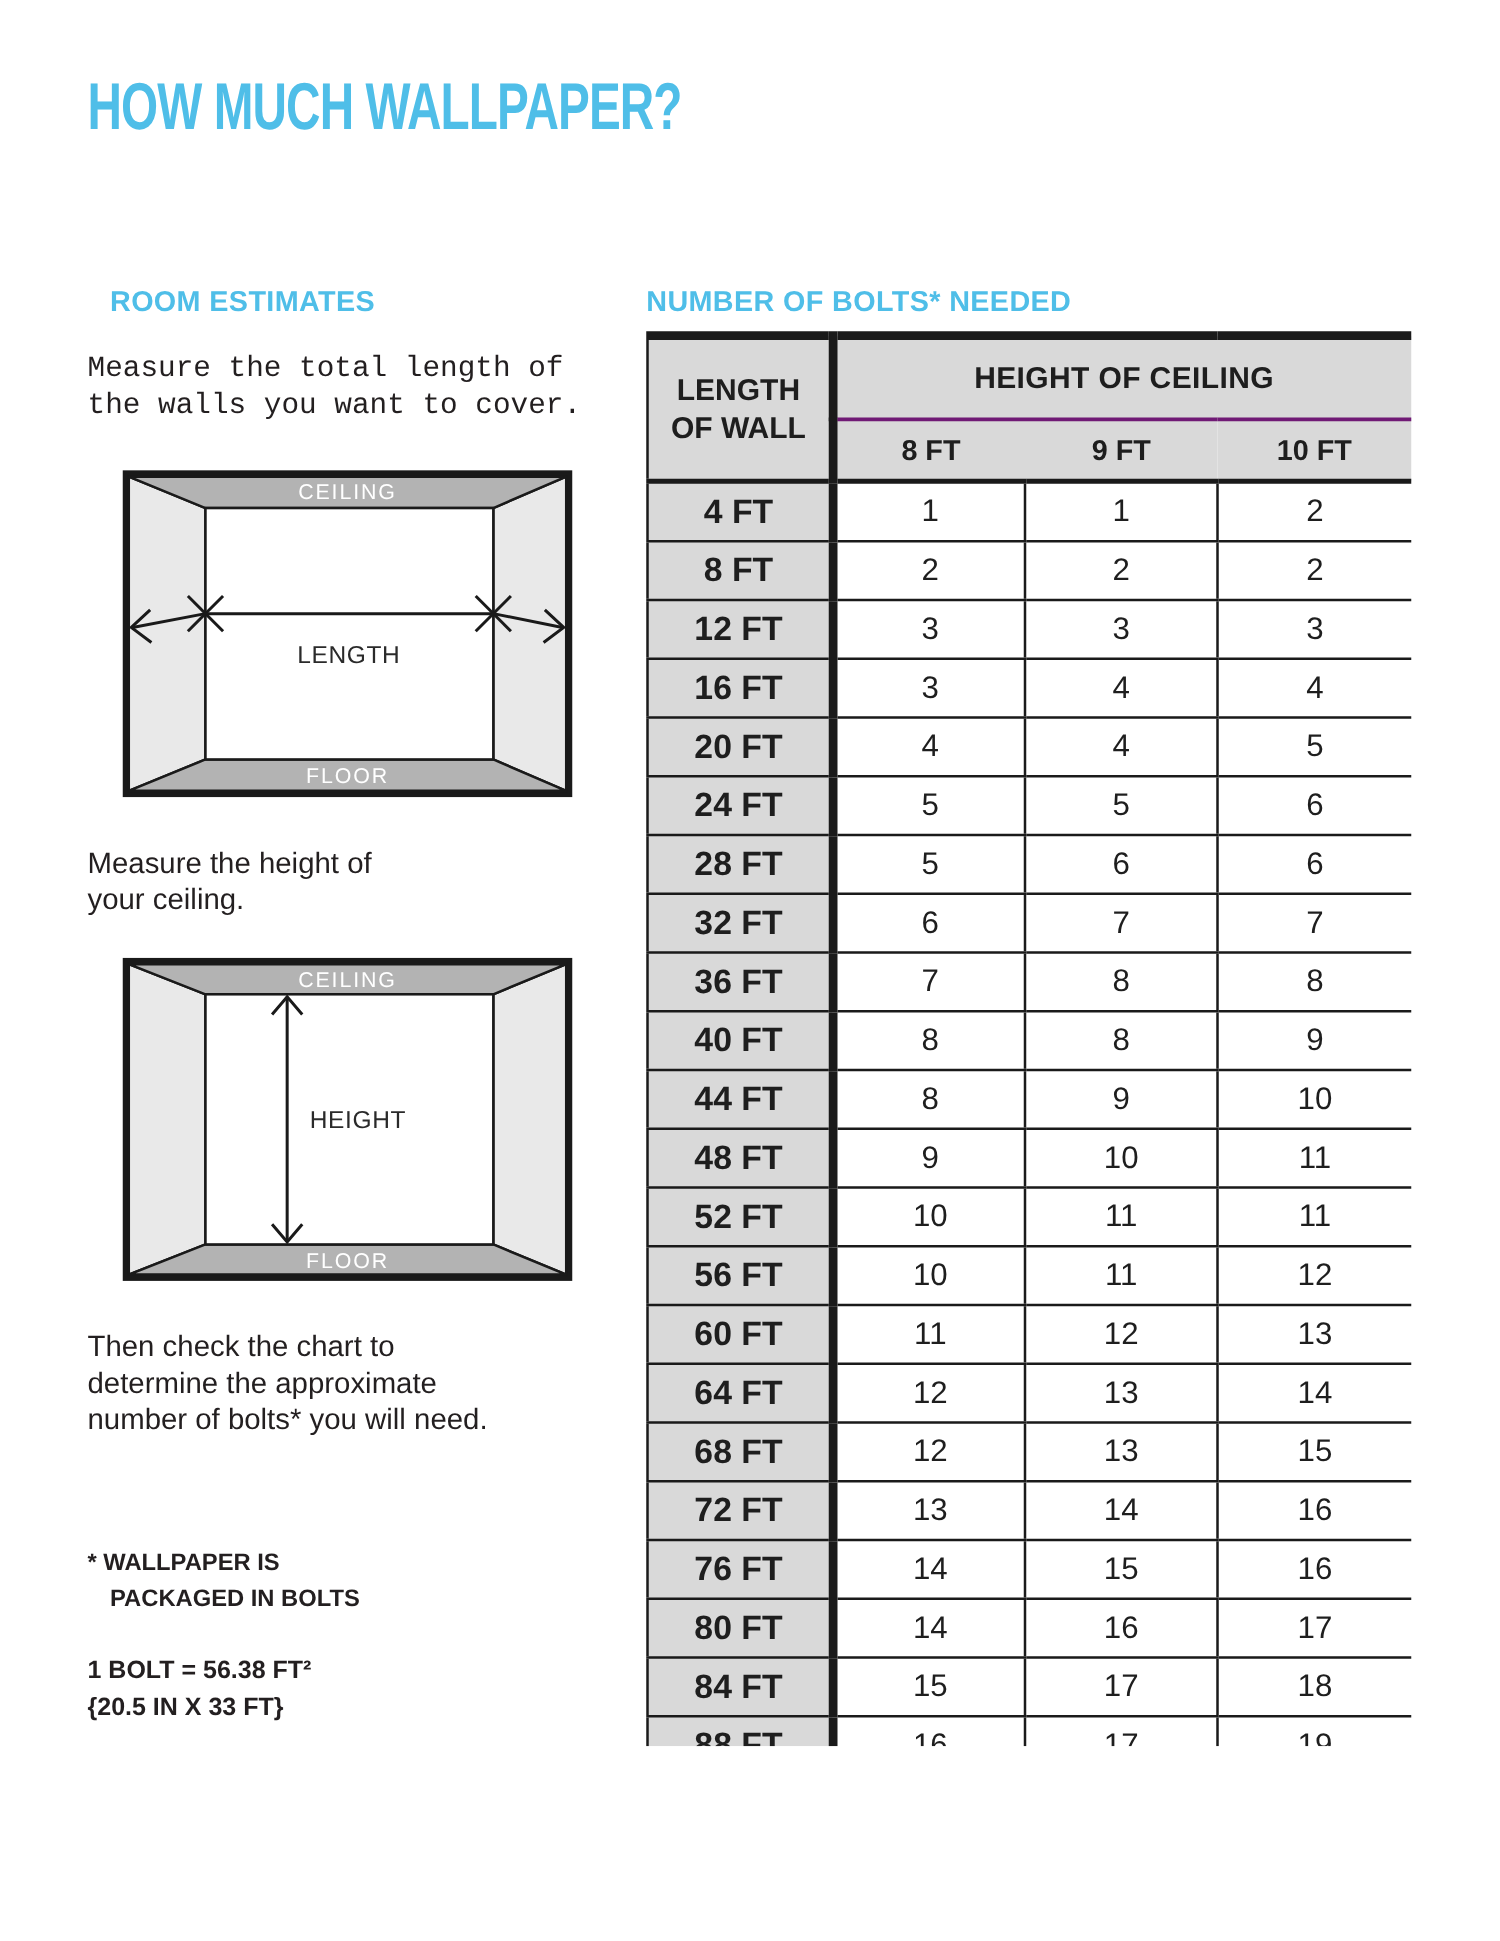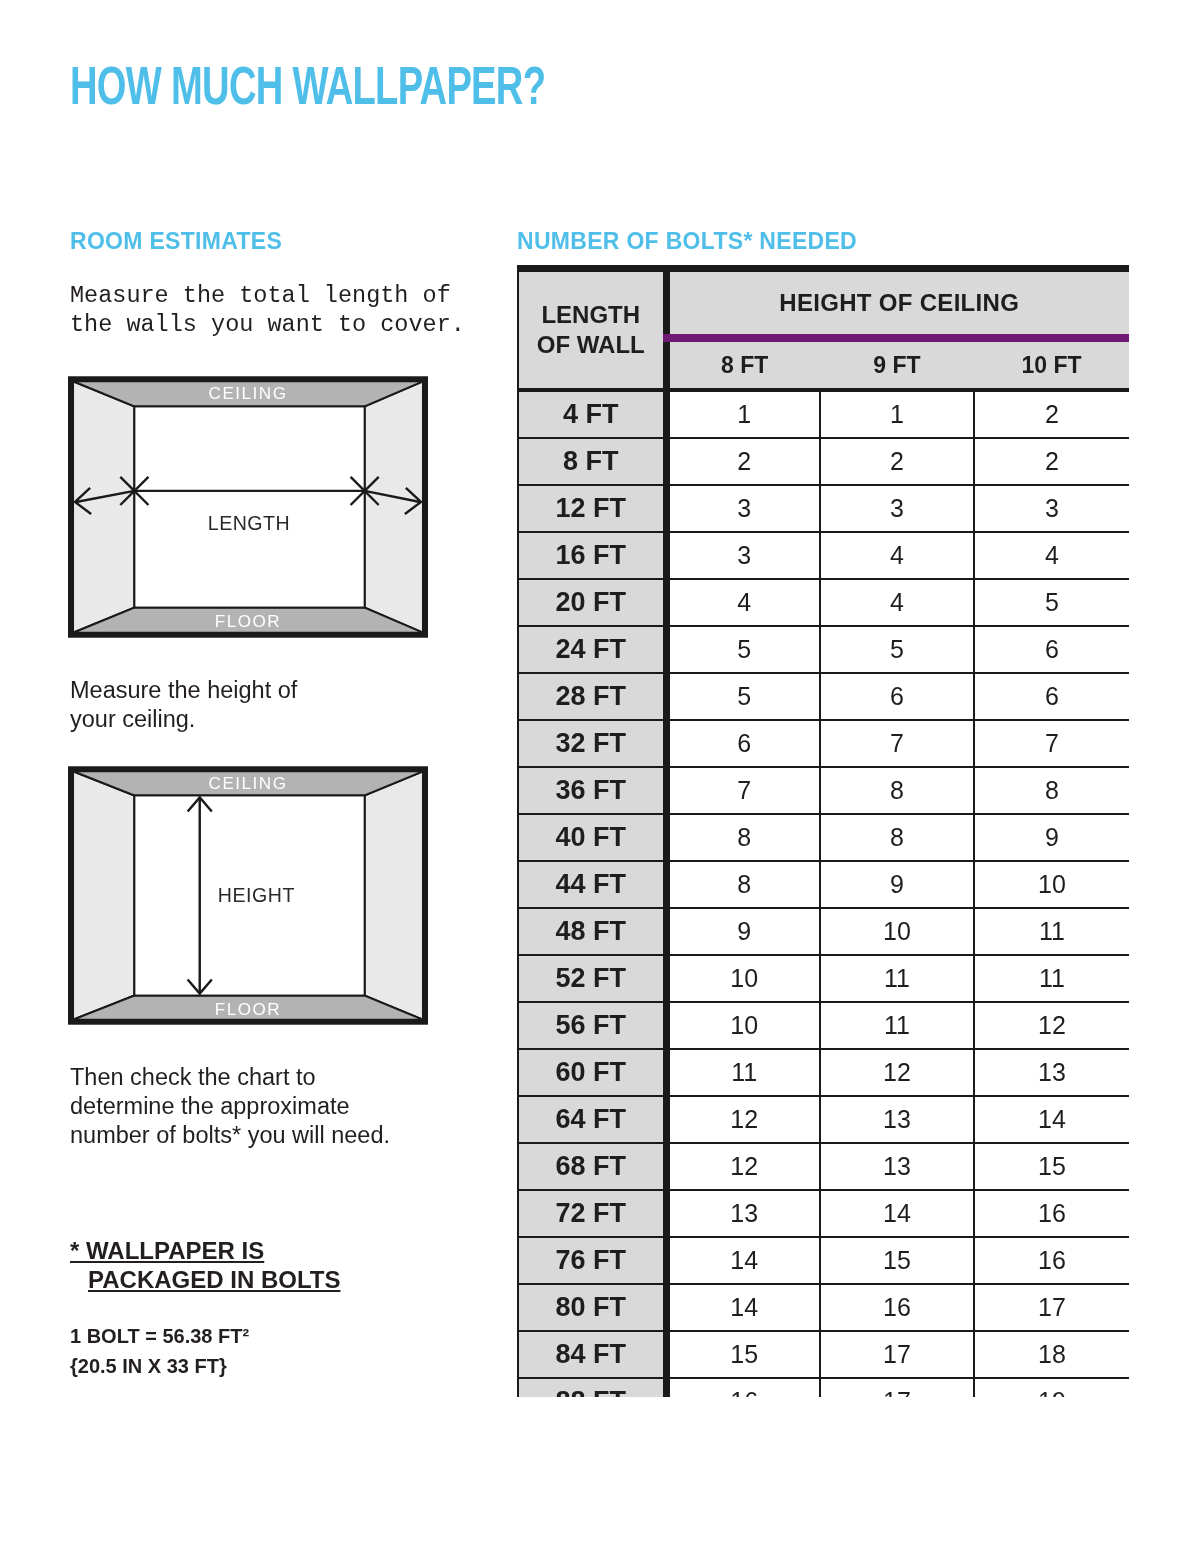--- a/index.html
+++ b/index.html
@@ -9,47 +9,47 @@
   }
   .title {
     position:absolute; left:70px; top:59px; font-size:53px; font-weight:700;
     color:#4FBEE8; line-height:1; white-space:nowrap; letter-spacing:-1px;
     transform:scaleX(0.72); transform-origin:0 50%;
   }
   .section-heading {
     position:absolute; top:228px; font-size:23px; font-weight:700;
     color:#4FBEE8; letter-spacing:0.3px; white-space:nowrap;
   }
-  .section-heading.left { left:70px; }
+  .section-heading.left { left:88px; }
   .section-heading.right { left:517px; width:611px; text-align:left; }
   .para { position:absolute; left:70px; font-size:23.5px; line-height:29px; color:#231F20; }
   .para-step1 { top:281px;font-family:Liberation Mono, monospace; }
   .para-step2 { top:676px; }
   .para-step3 { top:1063px; }
-  .diagram { position:absolute; left:56px;padding-left:12px; }
+  .diagram { position:absolute; left:86px;padding-left:12px; }
   .diagram-length { top:376px; }
   .diagram-height { top:766px; }
   svg { display:block; font-family:"Liberation Sans","DejaVu Sans",sans-serif; }
   .svg-band-label { font-size:17px; fill:#ffffff; letter-spacing:1.5px; }
   .svg-dim-label  { font-size:19.5px; fill:#2A2A2A; letter-spacing:0.5px; }
-  .footnote { position:absolute; left:70px; top:1236px; font-size:24px; font-weight:700; line-height:29px;text-decoration:underline; }
+  .footnote { position:absolute; left:70px; top:1236px; font-size:19px; font-weight:700; line-height:29px; }
   .footnote .indent { padding-left:18px; }
   .bolt-spec { position:absolute; left:70px; top:1321px; font-size:20px; font-weight:700; line-height:30px; }
   .bolts-table {
     position:absolute; left:517px; top:265px; width:611px;
     border-collapse:collapse; table-layout:fixed;
     border-top:7px solid #1A1A1A; border-left:2px solid #1A1A1A; border-bottom:3px solid #1A1A1A;
   }
   .bolts-table th, .bolts-table td { padding:0; vertical-align:middle; }
   .corner-cell {
     background:#D9D9D9; border-right:7px solid #1A1A1A; border-bottom:4px solid #1A1A1A;
     text-align:center; font-size:24px; font-weight:700; line-height:30px; color:#1E1E1E;
   }
   .group-header {
-    background:#D9D9D9; border-bottom:8px solid #701a75; height:62px;
+    background:#D9D9D9; border-bottom:3px solid #701a75; height:62px;
     text-align:center; font-size:24px; font-weight:700; letter-spacing:0.3px; color:#1E1E1E;
   }
   .col-header {
     background:#D9D9D9; border-bottom:4px solid #1A1A1A; height:46px;
     text-align:center; font-size:23px; font-weight:700; color:#1E1E1E;
   }
   .row-header {
     background:#D9D9D9; border-right:7px solid #1A1A1A; border-bottom:2px solid #1A1A1A;
     height:45px; text-align:center; font-size:27px; font-weight:700; color:#1E1E1E;
   }

